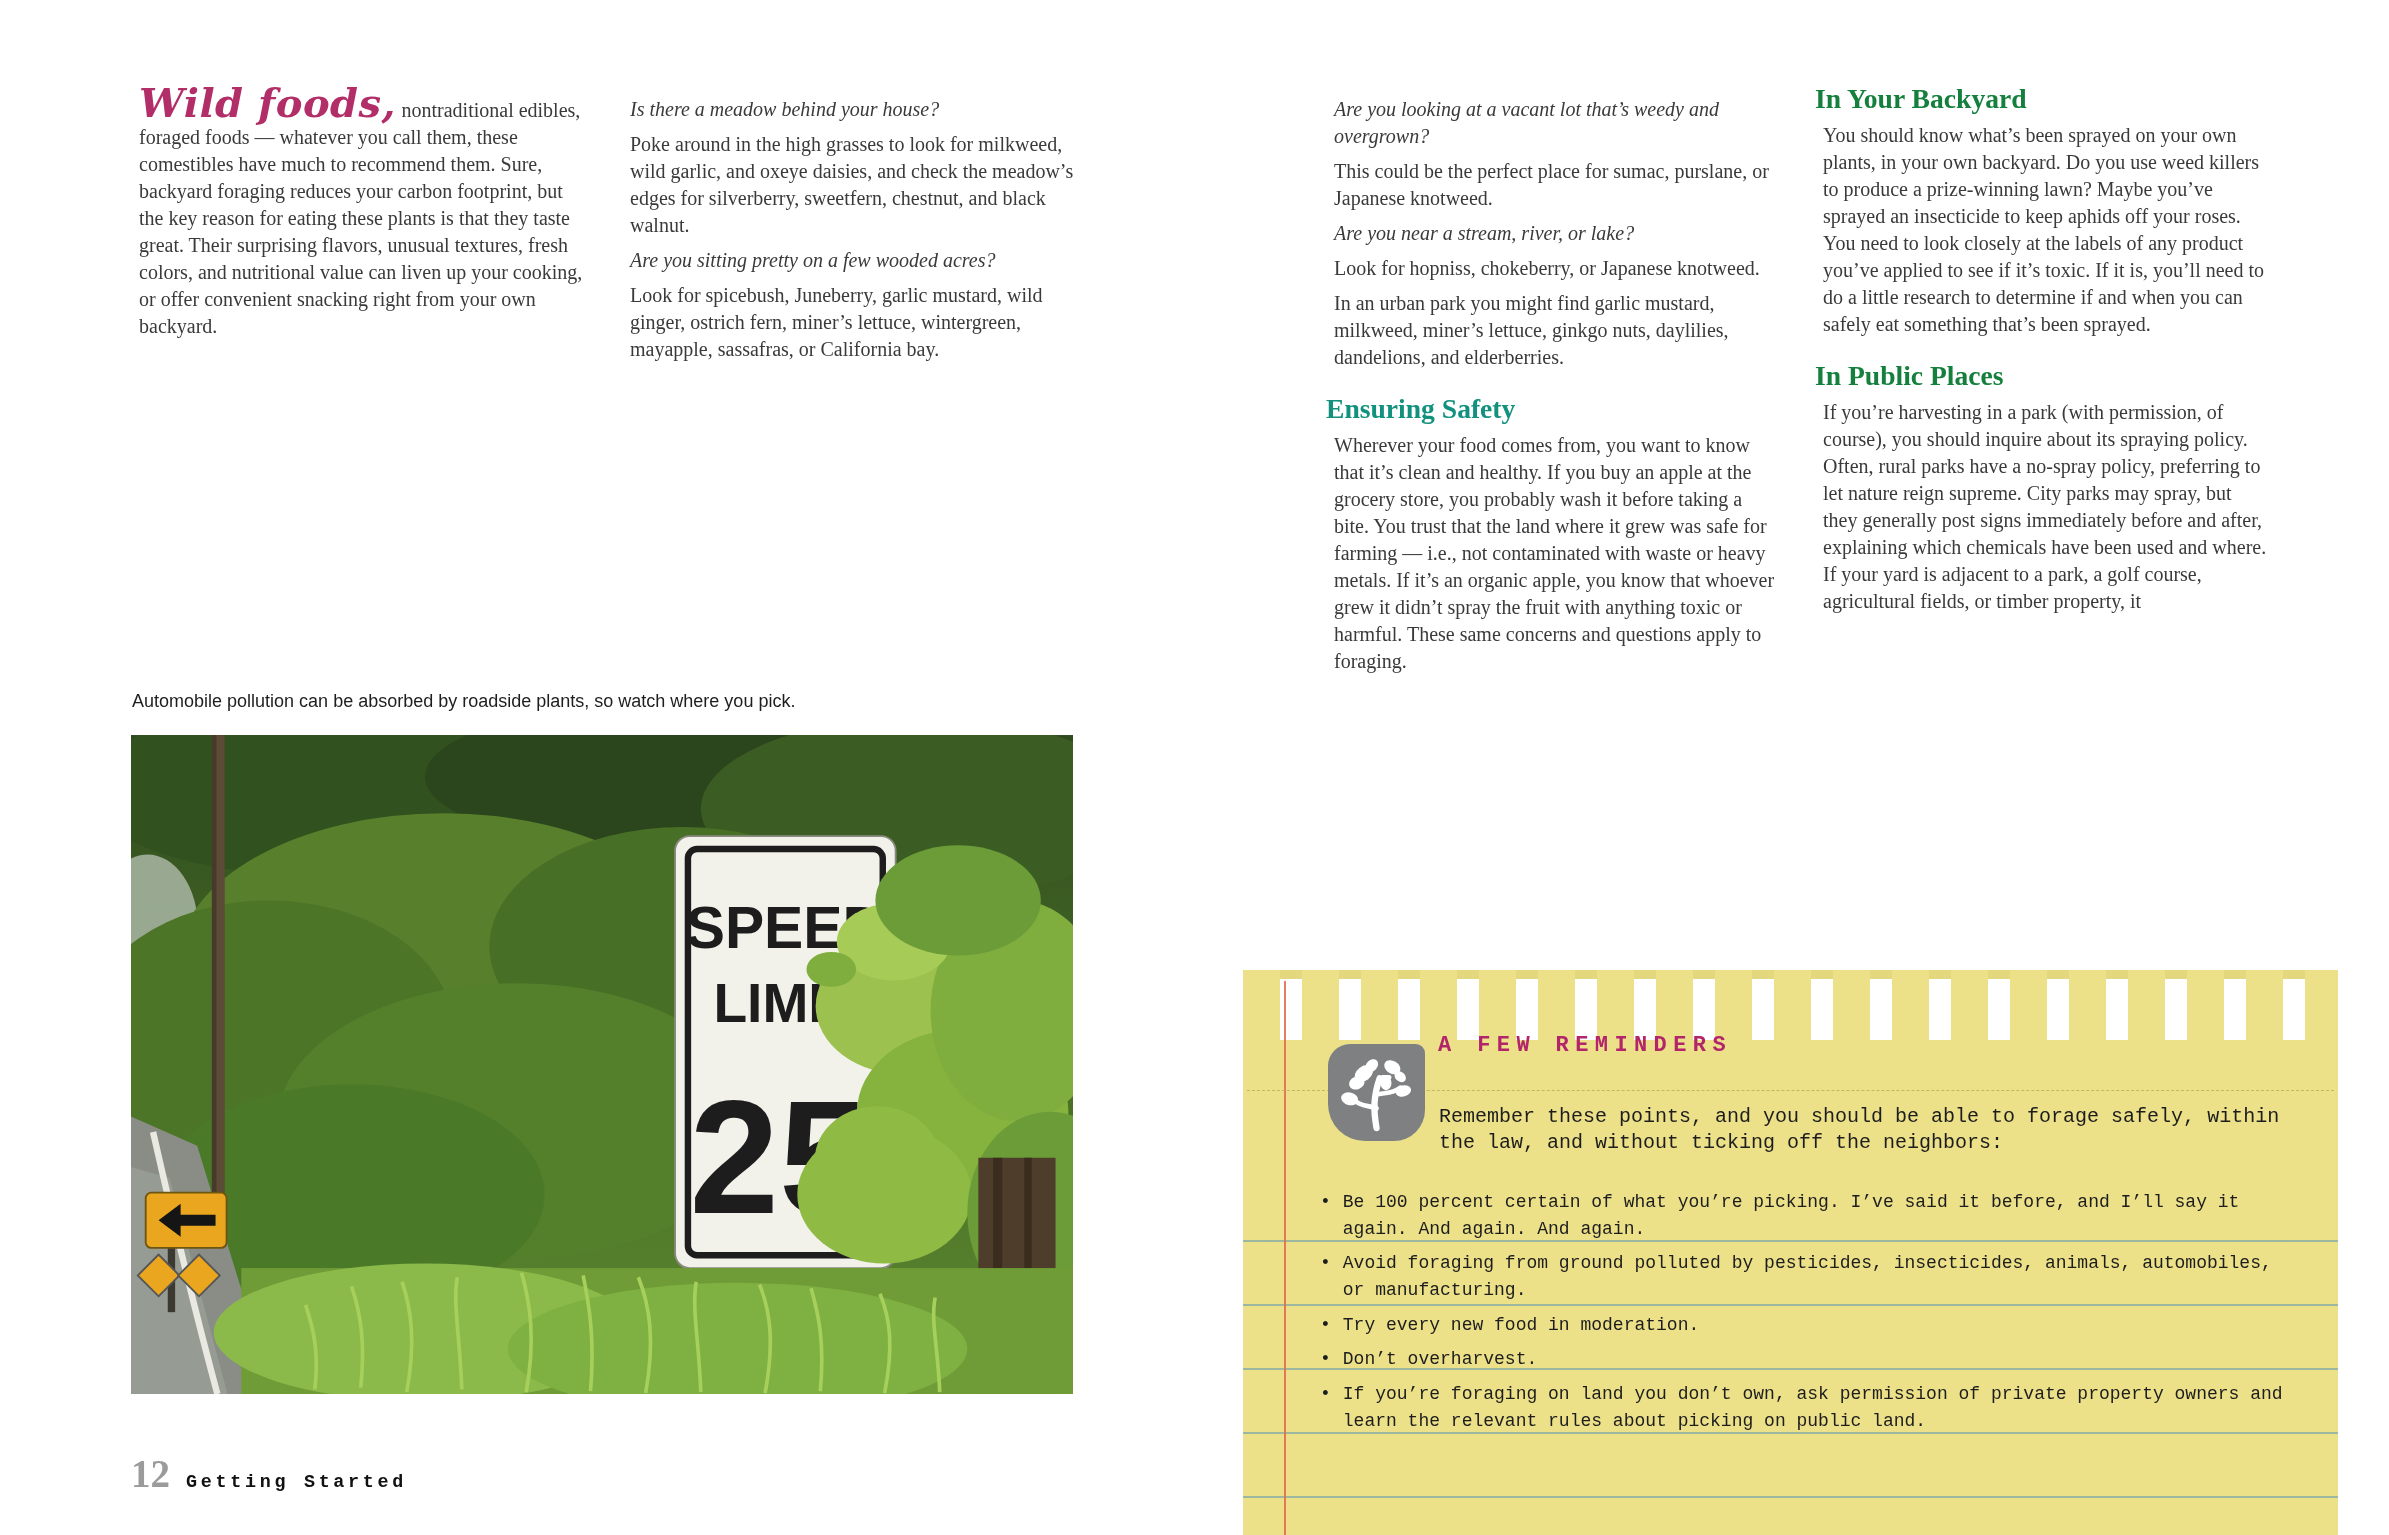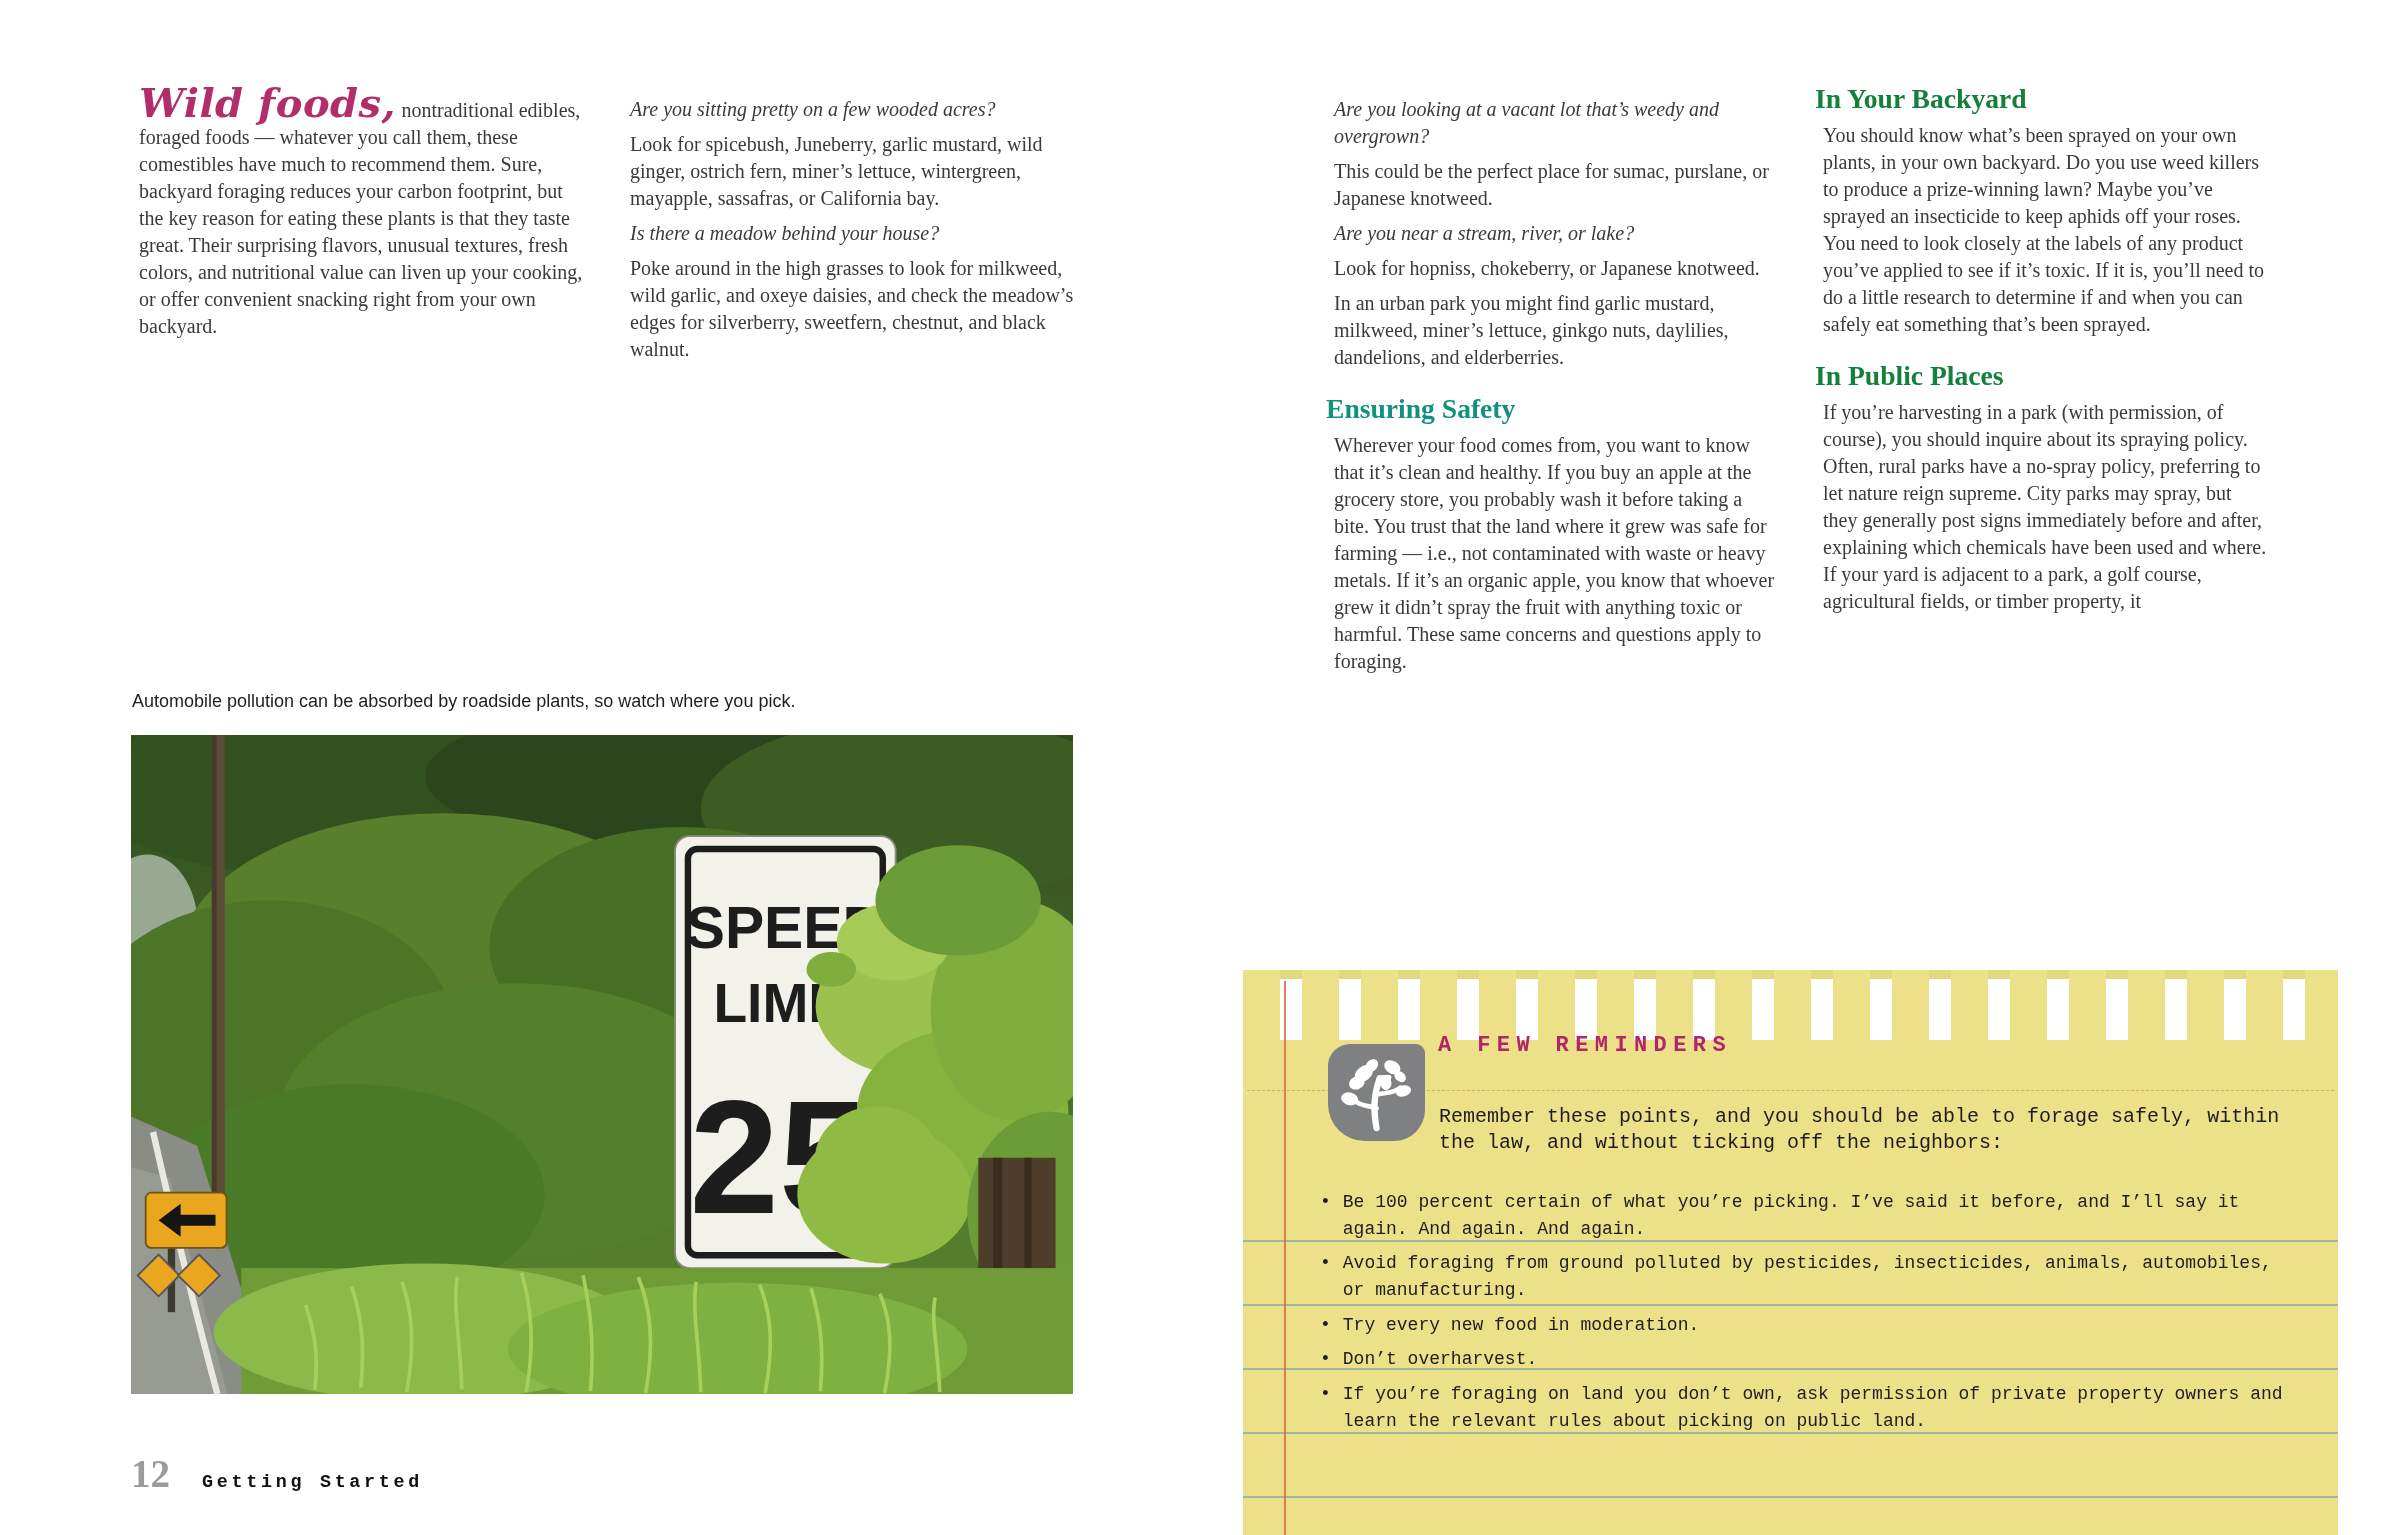--- a/index.html
+++ b/index.html
@@ -17,21 +17,21 @@
   .qa-group{margin-bottom:0.9px}
   .para-block{margin:0 0 13.8px 0}
   .subhead{font-size:27.6px;line-height:31px;font-weight:600;margin:22px 0 6.4px 0}
   .subhead.first{margin-top:0}
   .teal{color:#12917e}
   .green{color:#15803d}
 
   
   .caption{position:absolute;left:132px;top:691px;width:928px;
            font-family:"Liberation Sans",sans-serif;font-size:18px;color:#1e1e1e}
-  .pagefoot{position:absolute;left:131px;top:1455px;display:flex;align-items:baseline;gap:32px}
+  .pagefoot{position:absolute;left:131px;top:1455px;display:flex;align-items:baseline;gap:16px}
   .pagenum{font-size:39px;font-weight:bold;color:#9b9b9b;line-height:37px}
   .foottext{font-family:"Liberation Mono",monospace;font-size:18.4px;font-weight:bold;
             letter-spacing:3.7px;color:#111}
 
   
   .photo{position:absolute;left:131px;top:735px;width:942px;height:659px;overflow:hidden}
   .photo svg{display:block}
 
   
   .pad{position:absolute;left:1243px;top:970px;width:1095px;height:565px}
@@ -59,26 +59,26 @@
 </style>
 </head>
 <body>
 
 <div class="col" style="left:131px;top:81px">
   <p><span class="lead-in">Wild foods,</span><span>nontraditional edibles, foraged foods — whatever you call them, these comestibles have much to recommend them. Sure, backyard foraging reduces your carbon footprint, but the key reason for eating these plants is that they taste great. Their surprising flavors, unusual textures, fresh colors, and nutritional value can liven up your cooking, or offer convenient snacking right from your own backyard.</span></p>
 </div>
 
 <div class="col" style="left:622px;top:88px">
   <div class="qa-group">
+    <p class="q">Is there a meadow behind your house?</p>
+    <p class="a">Poke around in the high grasses to look for milkweed, wild garlic, and oxeye daisies, and check the meadow’s edges for silverberry, sweetfern, chestnut, and black walnut.</p>
+  </div>
+  <div class="qa-group">
     <p class="q">Are you sitting pretty on a few wooded acres?</p>
     <p class="a">Look for spicebush, Juneberry, garlic mustard, wild ginger, ostrich fern, miner’s lettuce, wintergreen, mayapple, sassafras, or California bay.</p>
-  </div>
-  <div class="qa-group">
-    <p class="q">Is there a meadow behind your house?</p>
-    <p class="a">Poke around in the high grasses to look for milkweed, wild garlic, and oxeye daisies, and check the meadow’s edges for silverberry, sweetfern, chestnut, and black walnut.</p>
   </div>
 </div>
 
 <div class="caption">Automobile pollution can be absorbed by roadside plants, so watch where you pick.</div>
 
 <div class="photo">
   <svg width="942" height="659" viewBox="0 0 1025 717">
     <defs>
       <linearGradient id="gleaf" x1="0" y1="0" x2="0" y2="1">
         <stop offset="0" stop-color="#2e4a1e"></stop>

